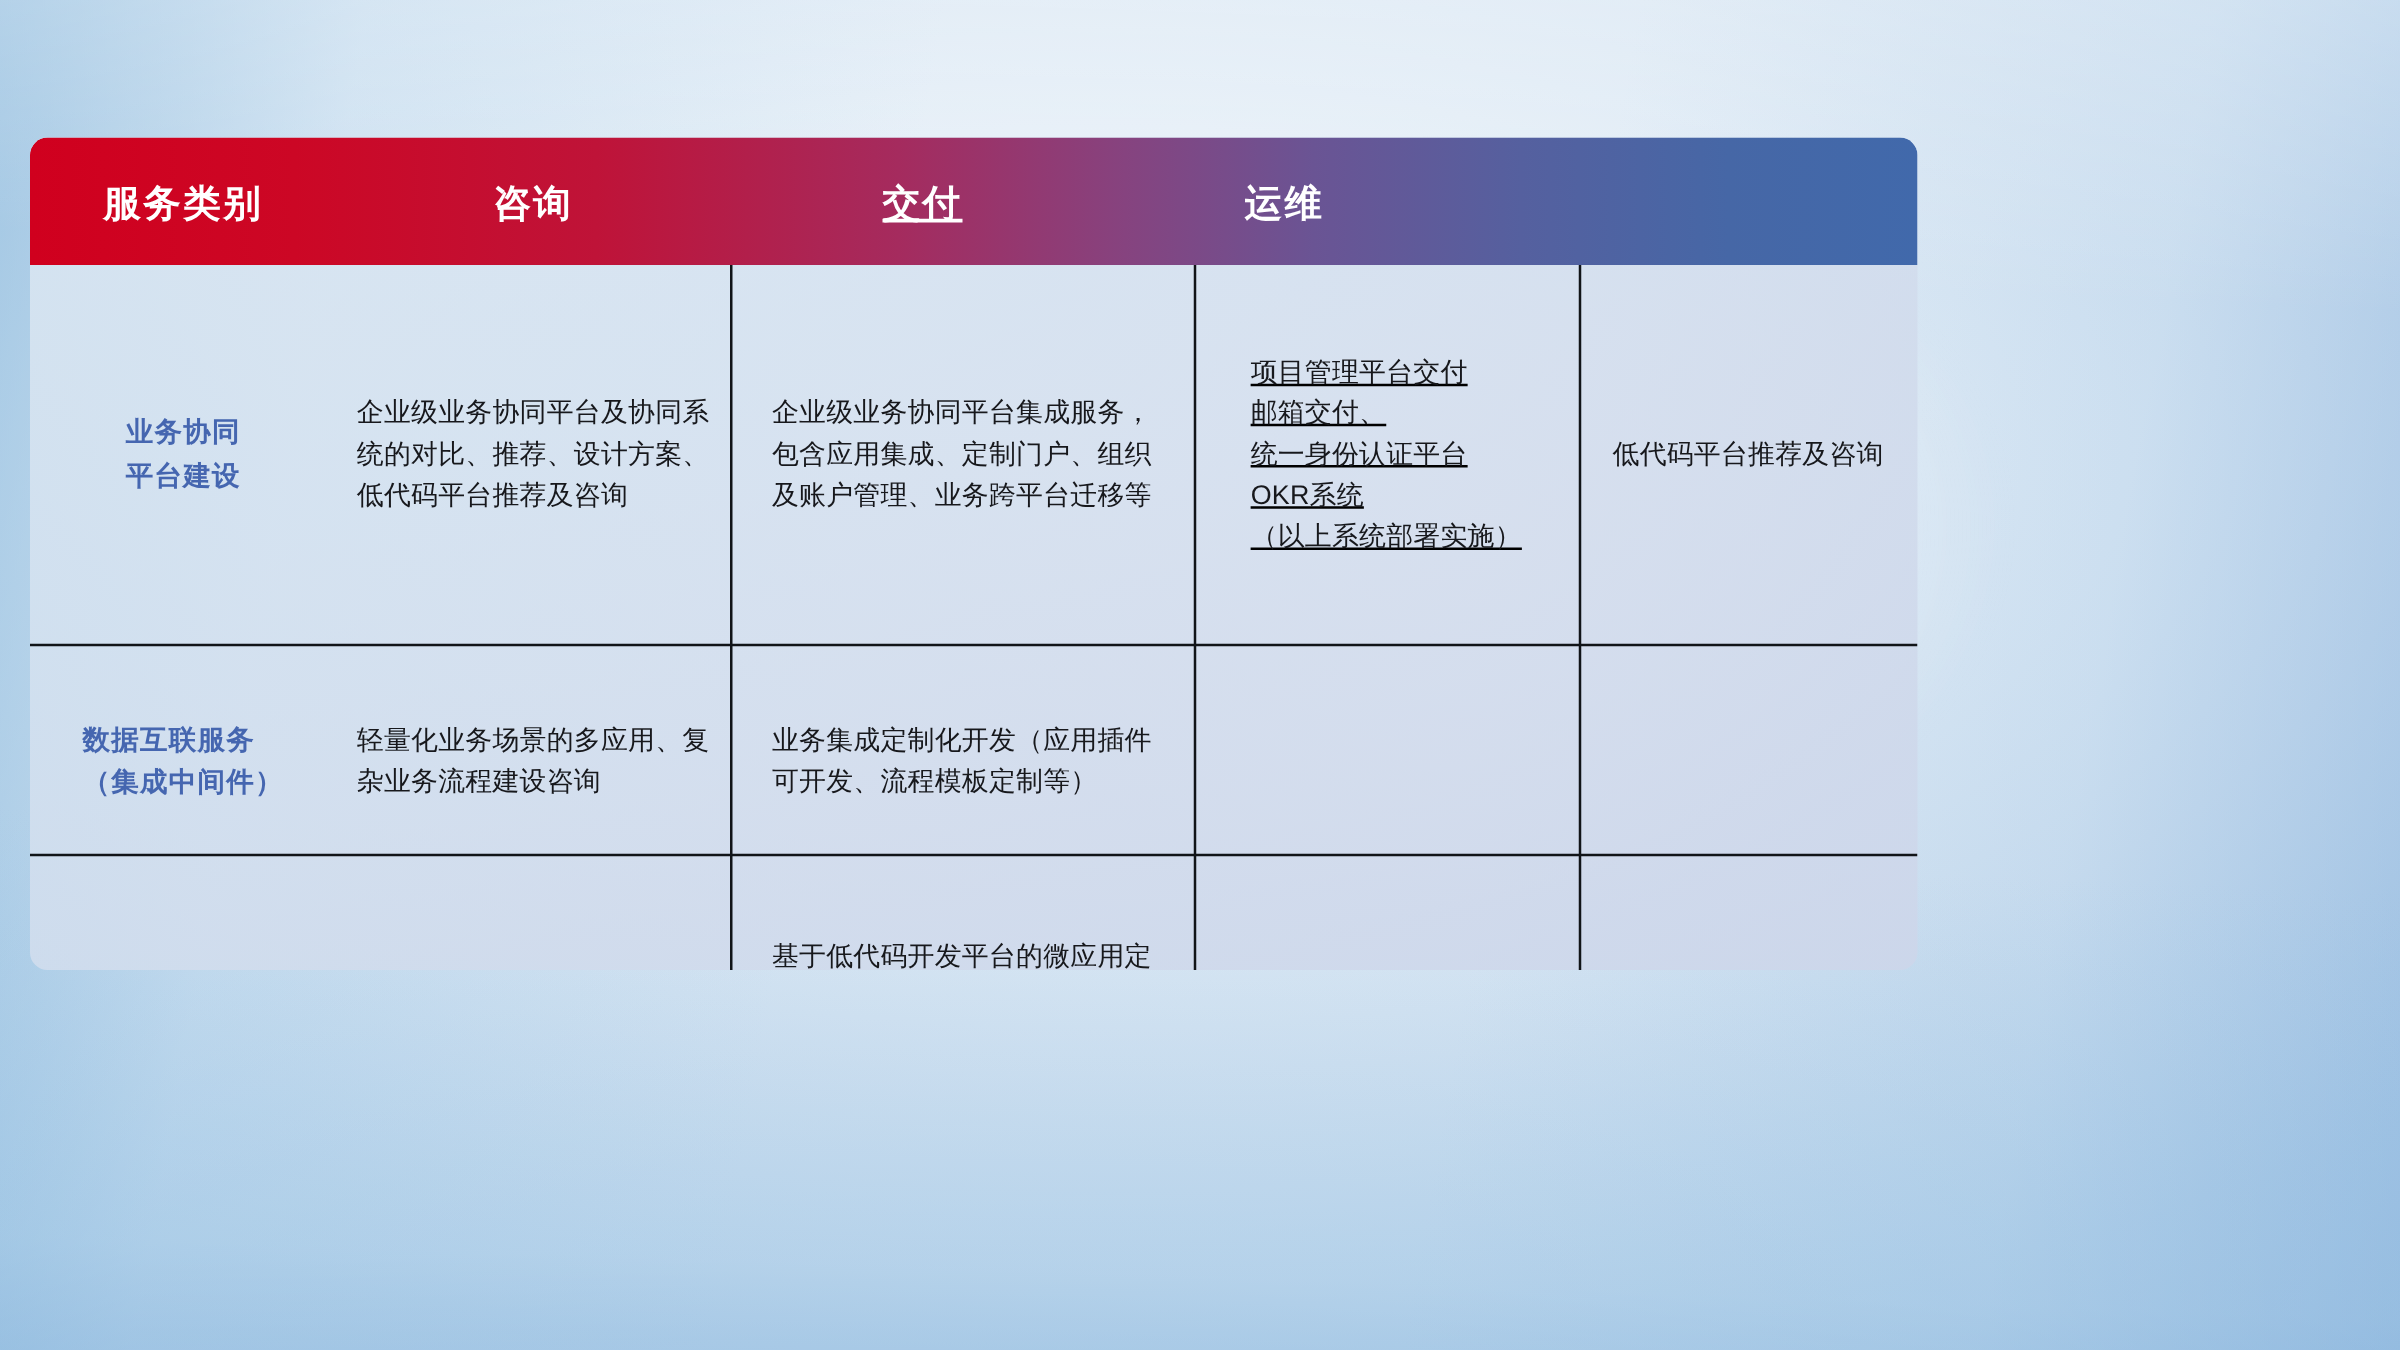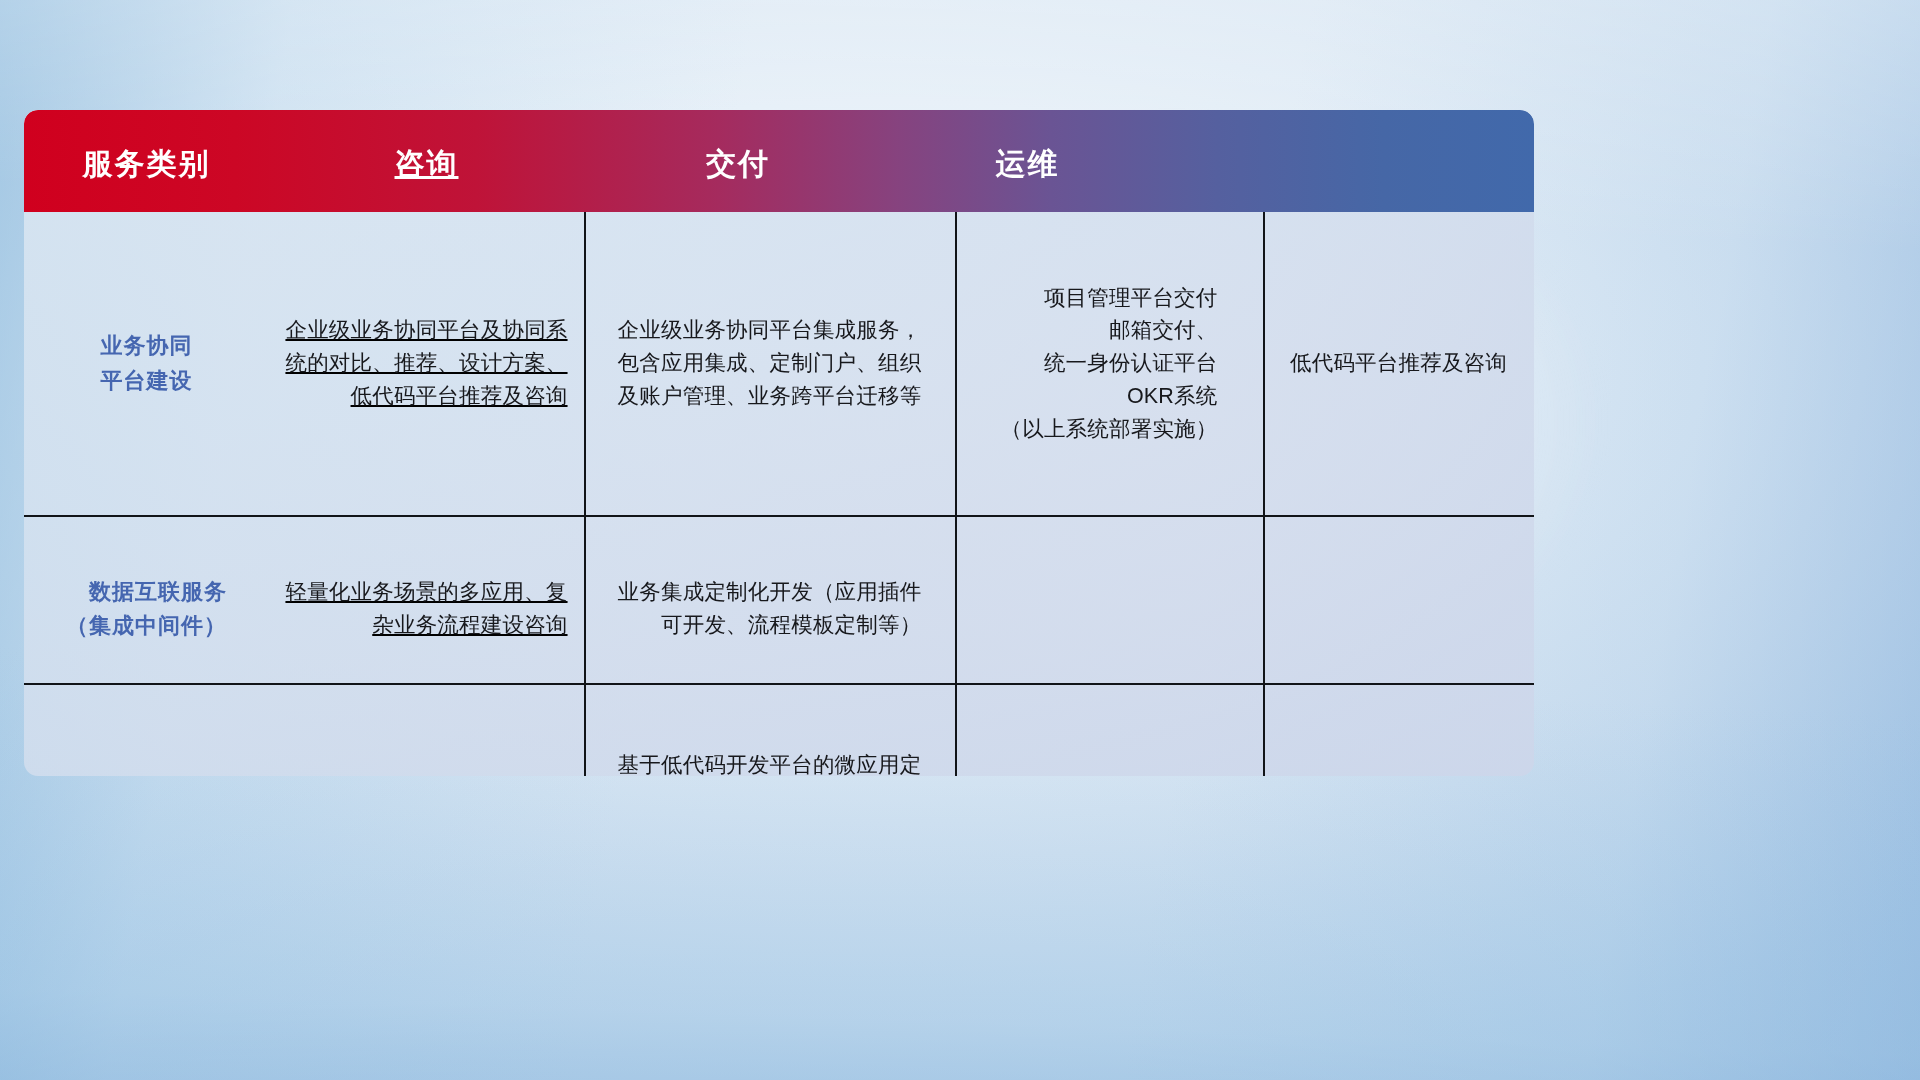--- a/index.html
+++ b/index.html
@@ -111,44 +111,44 @@
     position: relative;
   }
   .trow.r1 { height: 303px; }
   .trow.r2 { height: 188px; }
   .trow.r3 { height: 191px; }
 
   .td {
     display: flex;
     align-items: center;
     justify-content: center;
-    text-align: right;
+    text-align: left;
     padding: 16px 14px;
     position: relative;
   }
   .td .txt {
     color: #17181c;
     font-size: 21.5px;
     line-height: 1.52;
     letter-spacing: 0.2px;
     white-space: pre-line;
   }
   .td.rowhead .txt {
     color: #4566b0;
     font-size: 22px;
     font-weight: 700;
     line-height: 1.55;
     letter-spacing: 1px;
   }
 
   
   .c0 { width: 245px; font-family: Liberation Serif, serif; }
-  .c1 { width: 315px; text-decoration: underline; }
+  .c1 { width: 315px; }
   .c2 { width: 371px; }
-  .c3 { width: 308px; }
+  .c3 { width: 308px; text-decoration: underline; }
   .c4 { width: 271px; }
 
   
   .vrule {
     position: absolute;
     top: 0;
     width: 2px;
     background: #111418;
   }
   .hrule {

